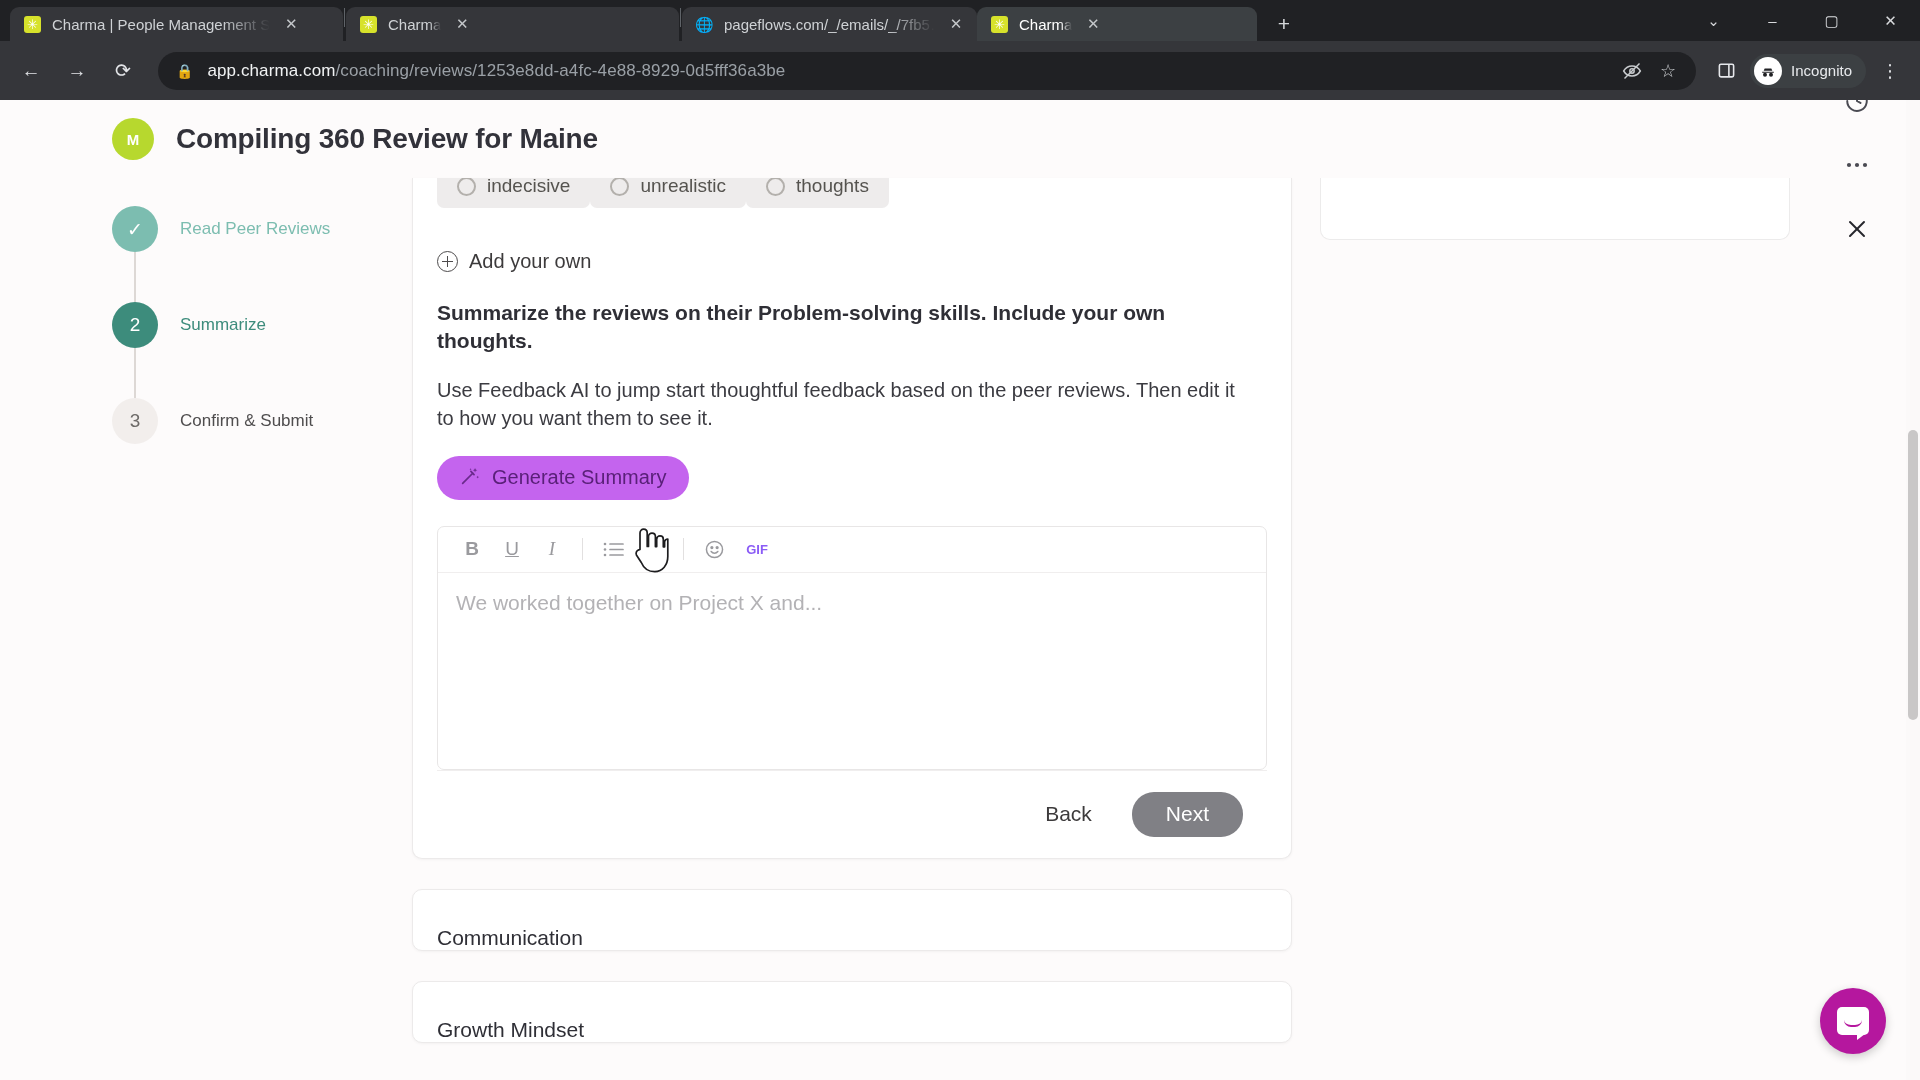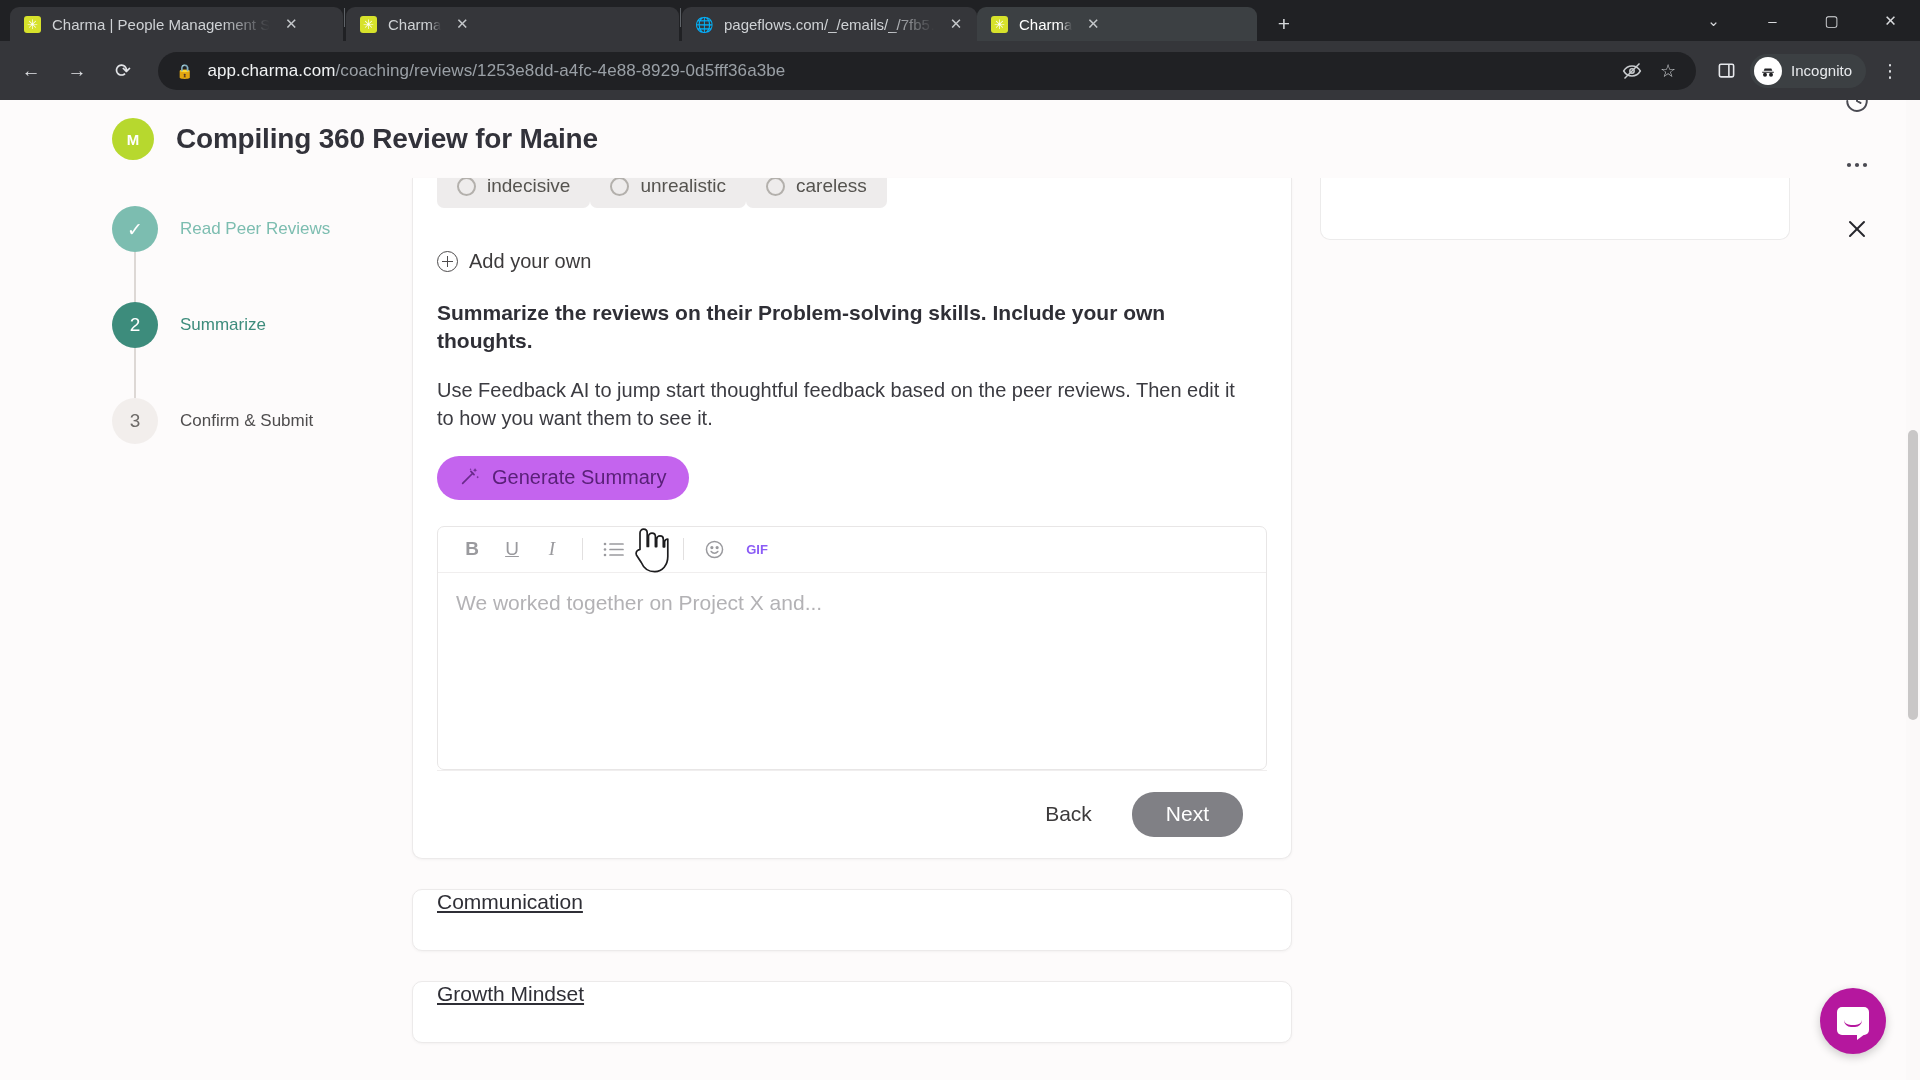--- a/index.html
+++ b/index.html
@@ -220,22 +220,22 @@
   .btn-back {
     background: none; border: none; font-size: 21px; color: #3d3b3c;
     cursor: pointer; padding: 8px 14px;
   }
   .btn-next {
     background: #808085; color: #fff; border: none; border-radius: 22px;
     height: 45px; padding: 0 34px; font-size: 21px; cursor: pointer;
   }
 
   .collapsed-card {
-    margin-top: 30px; height: 62px; display: flex; align-items: flex-start;
-    padding: 0 24px; font-size: 21px; color: #2f2f36; text-decoration: underline;
+    margin-top: 30px; height: 62px; display: flex; align-items: flex-end;
+    padding: 0 24px; font-size: 21px; color: #2f2f36;
   }
 
   
   .right-rail { margin-left: 28px; width: 470px; flex: 0 0 470px; padding-top: 0; }
   .rail-card {
     background: #fff; border: 1px solid #ecebeb; border-radius: 10px;
     border-top: none; border-radius: 0 0 10px 10px; height: 62px;
   }
 
   
@@ -407,21 +407,21 @@
             <div class="chip">
               <span class="chip-circle"></span>
               <span>indecisive</span>
             </div>
             <div class="chip">
               <span class="chip-circle"></span>
               <span>unrealistic</span>
             </div>
             <div class="chip">
               <span class="chip-circle"></span>
-              <span>careless</span>
+              <span>thoughts</span>
             </div>
           </div>
 
           <div class="add-own">
             <span class="plus-circle"></span>
             <span>Add your own</span>
           </div>
 
           <div class="prompt">Summarize the reviews on their Problem-solving skills. Include your own thoughts.</div>
           <div class="subprompt">Use Feedback AI to jump start thoughtful feedback based on the peer reviews. Then edit it to how you want them to see it.</div>

